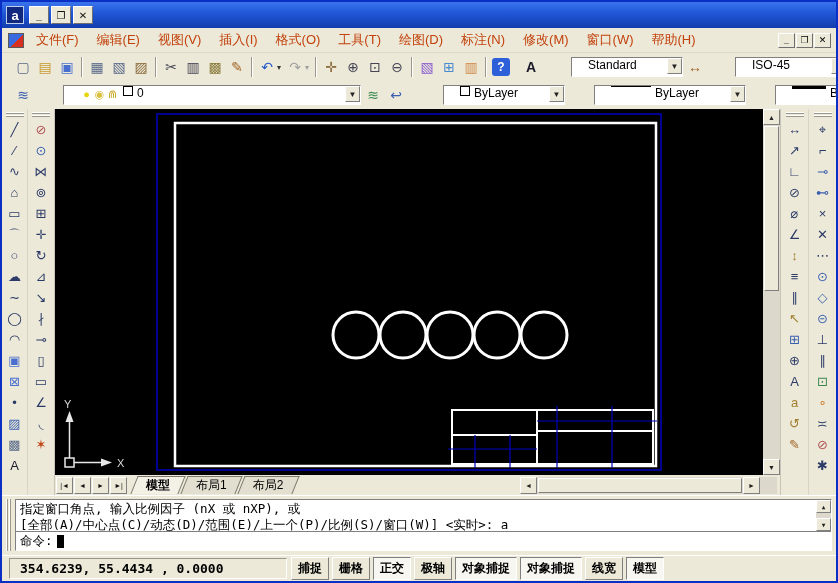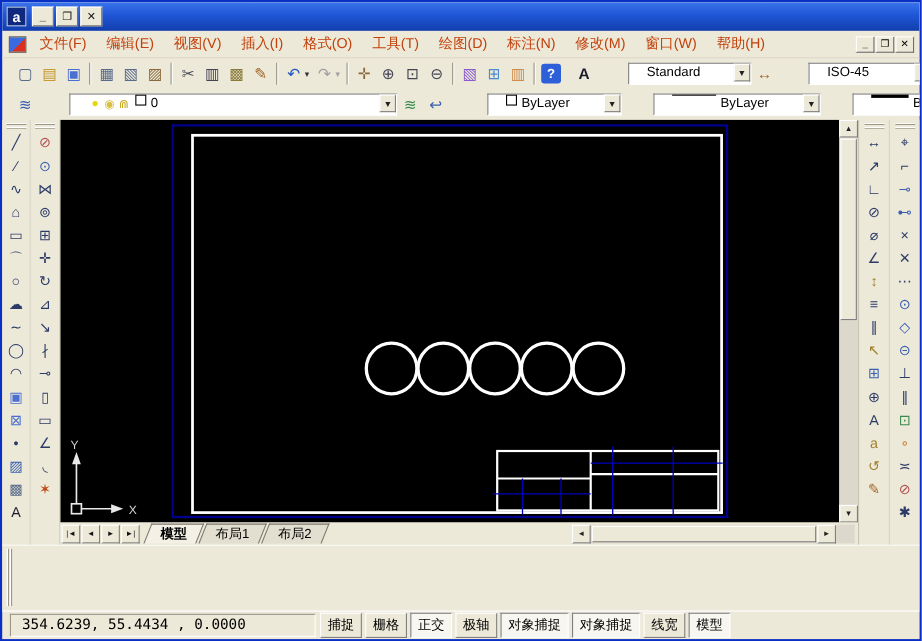--- a/index.html
+++ b/index.html
@@ -83,21 +83,21 @@
   .cmdbox{flex:1;background:#fff;border:1px solid;border-color:#808080 #fff #fff #808080;position:relative;
           font-family:"DejaVu Sans Mono","Liberation Mono",monospace;font-size:12.5px;color:#000;overflow:hidden;}
   .cmdhist{padding:1px 20px 0 4px;height:34px;line-height:16px;white-space:nowrap;}
   .cmdinput{position:absolute;left:0;right:0;bottom:0;height:19px;border-top:1px solid #808080;
             display:flex;align-items:center;padding:0 4px;}
   .cursor{display:inline-block;width:7px;height:13px;background:#000;margin-left:4px;}
   .cmdscroll{position:absolute;right:0;top:0;bottom:19px;width:15px;background:#dcd8cc;}
   .cmdscroll .ar{position:absolute;left:0;width:15px;height:13px;background:#ece9d8;border:1px solid;
                  border-color:#fff #808080 #808080 #fff;display:flex;align-items:center;justify-content:center;font-size:6px;color:#222;}
   
-  .statusbar{height:26px;display:flex;align-items:center;gap:4px;padding:0 7px;border-top:1px solid #fff;}
+  .statusbar{height:26px;display:flex;align-items:center;gap:4px;padding:0 7px;border-top:1px solid #fff;font-weight:bold;}
   .coord{font-family:"DejaVu Sans Mono","Liberation Mono",monospace;font-size:13px;padding:2px 10px;min-width:278px;
          border:1px solid;border-color:#9a968a #fff #fff #9a968a;color:#000;}
   .sgroup{display:flex;gap:3px;}
   .sbtn{padding:2px 6px;font-size:12px;border:1px solid;border-color:#fff #808080 #808080 #fff;color:#000;white-space:nowrap;}
   .sbtn.pressed{border-color:#808080 #fff #fff #808080;background:#f7f6f0;}
   
   .watermark{position:absolute;right:0;bottom:0;width:218px;height:66px;z-index:60;pointer-events:none;}
   .wmtext{position:absolute;right:6px;bottom:12px;font-size:27px;font-weight:bold;color:#474747;letter-spacing:1px;
           text-shadow:1px 0 #fff,-1px 0 #fff,0 1px #fff,0 -1px #fff,1px 1px #fff,-1px -1px #fff;}
 </style>
@@ -373,20 +373,34 @@
           <span class="tbtn" style="color: rgb(200, 120, 40);">∘</span>
           <span class="tbtn">≍</span>
           <span class="tbtn" style="color: rgb(176, 80, 80);">⊘</span>
           <span class="tbtn">✱</span>
         </span>
     </div>
   </div>
 
   <div class="cmdarea">
     <span class="cmdgrip"></span>
+    <div class="cmdbox">
+      <div class="cmdhist" id="cmd-history">
+          <div>指定窗口角点, 输入比例因子 (nX 或 nXP), 或</div>
+          <div>[全部(A)/中心点(C)/动态(D)/范围(E)/上一个(P)/比例(S)/窗口(W)] &lt;实时&gt;: a</div>
+        </div>
+      <div class="cmdscroll">
+        <span class="ar" style="top:0;">▲</span>
+        <span class="ar" style="bottom:0;">▼</span>
+      </div>
+      <div class="cmdinput">
+        <span>命令:</span>
+        <span class="cursor"></span>
+      </div>
+    </div>
   </div>
 
   <div class="statusbar">
     <span class="coord">354.6239, 55.4434 , 0.0000</span>
     <span class="sgroup" id="status-toggles">
         <span class="sbtn">捕捉</span>
         <span class="sbtn">栅格</span>
         <span class="sbtn pressed">正交</span>
         <span class="sbtn">极轴</span>
         <span class="sbtn pressed">对象捕捉</span>

